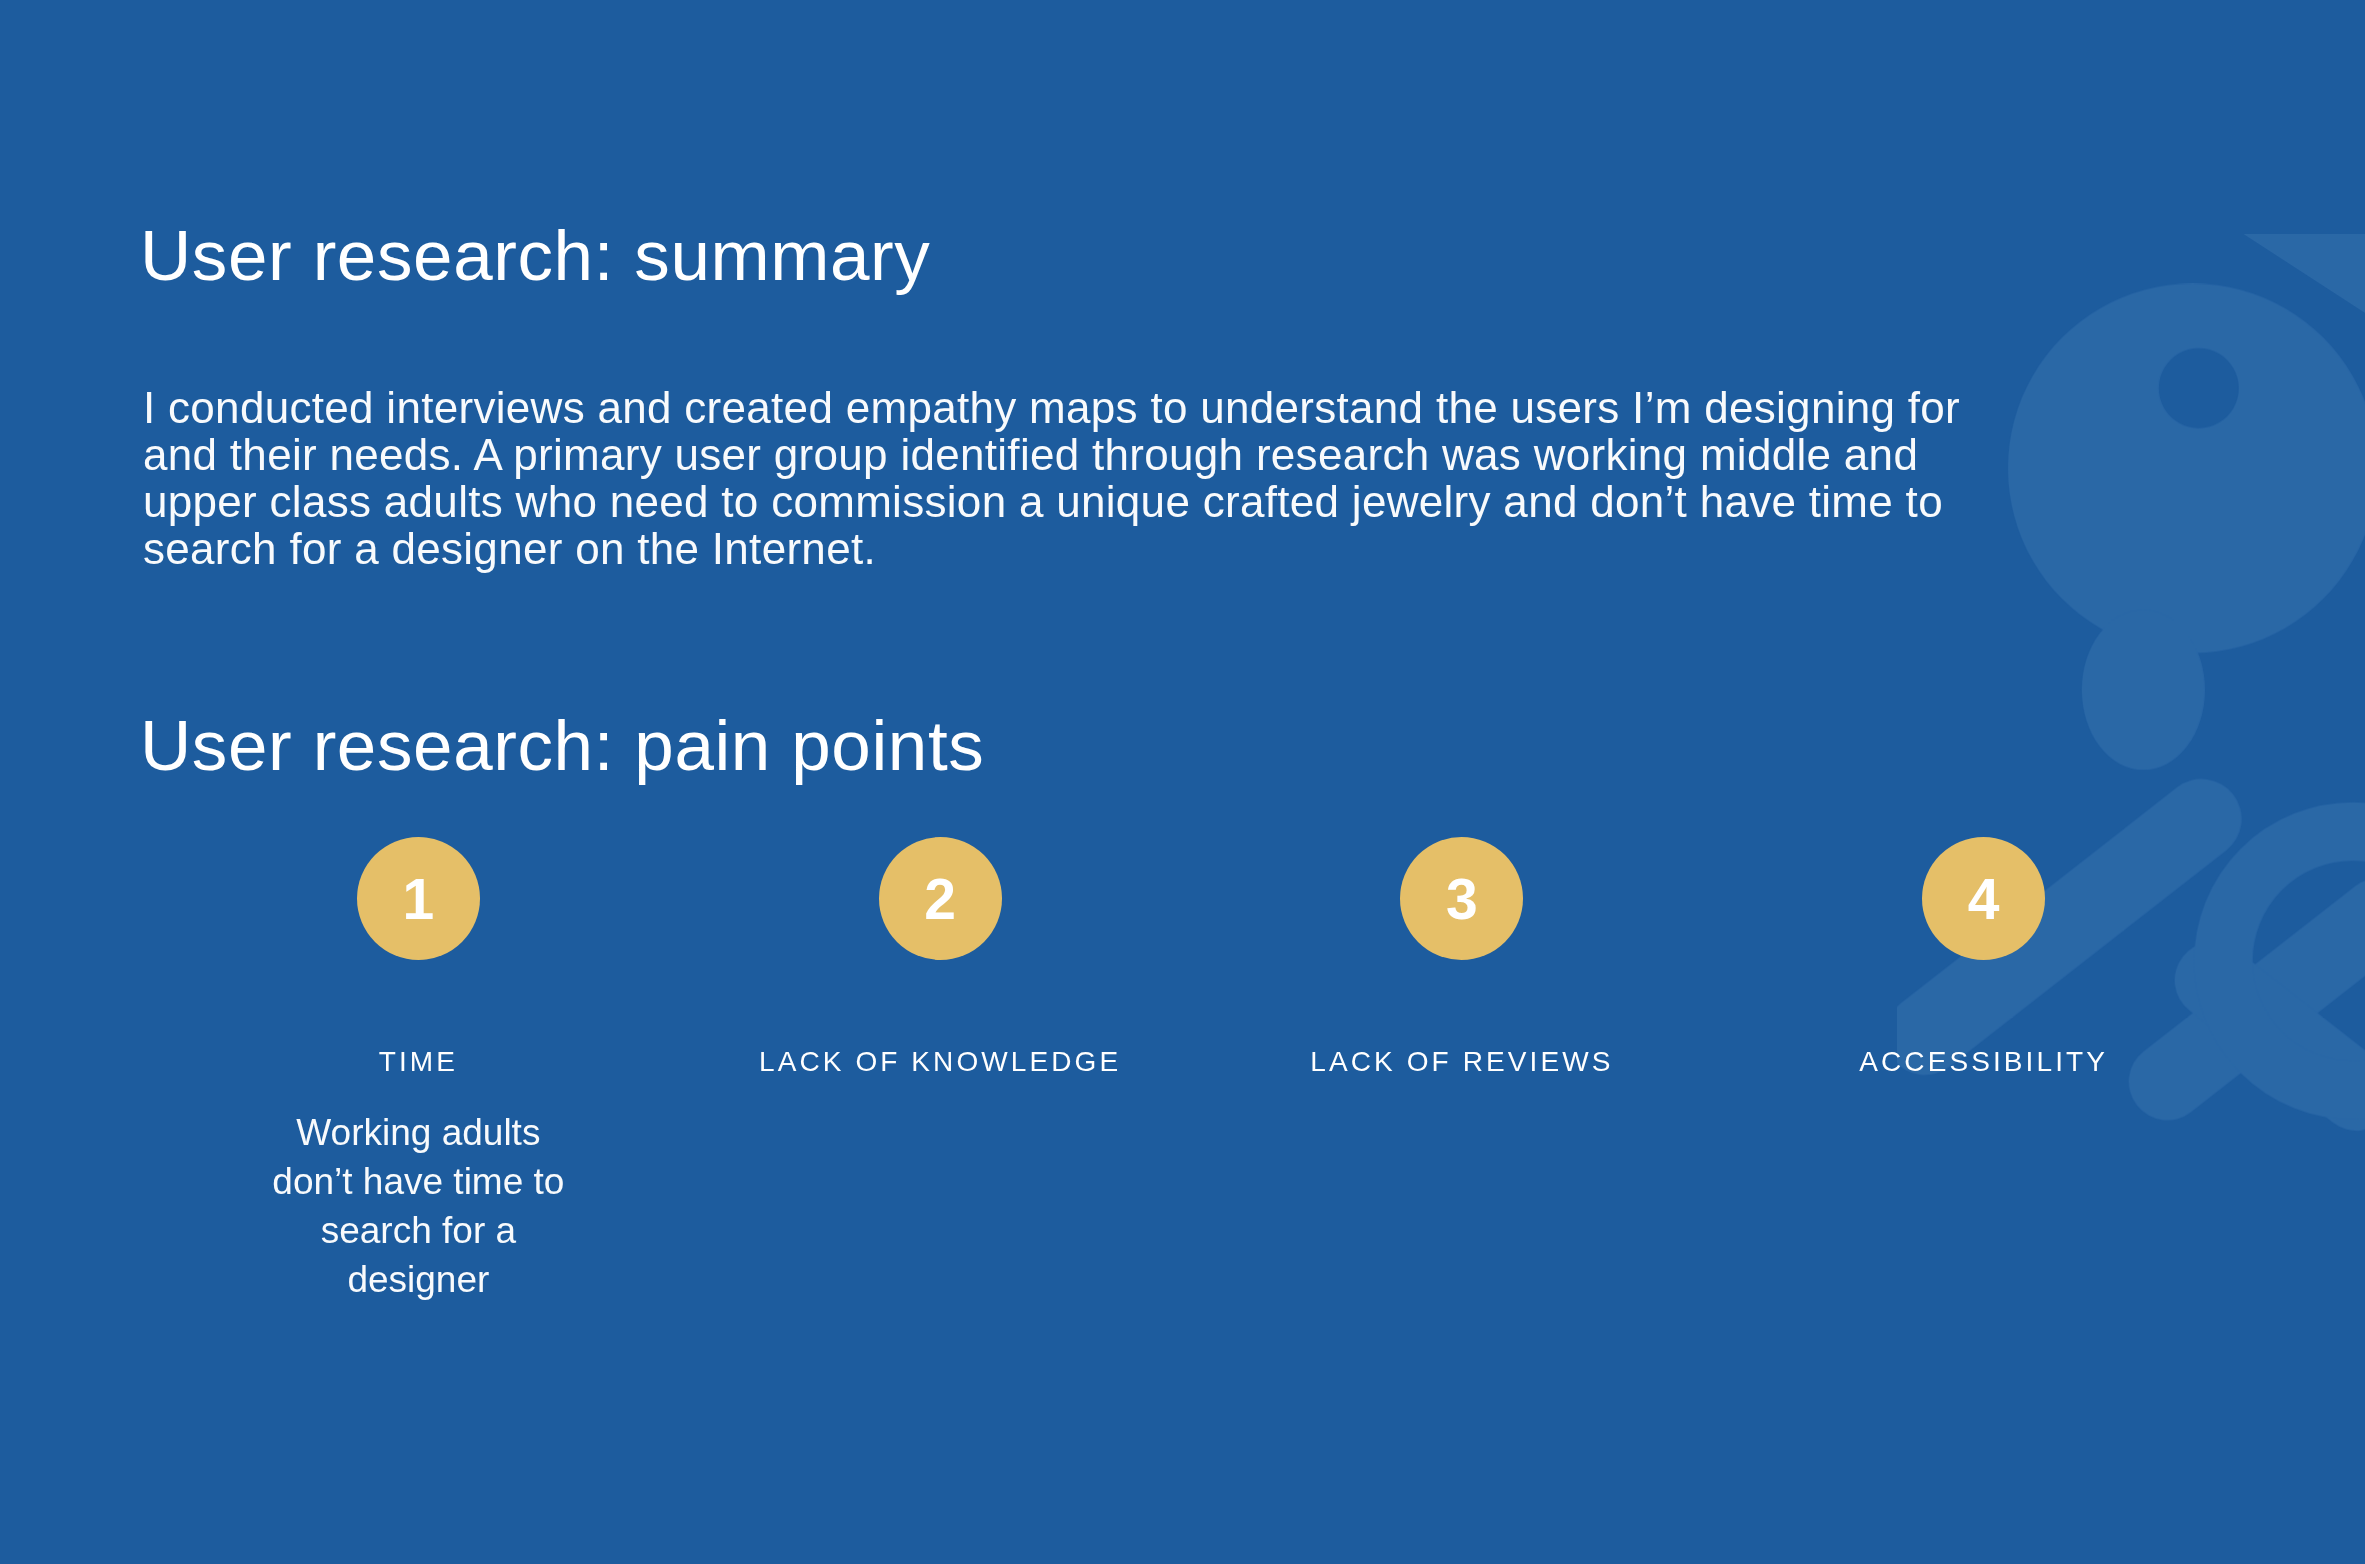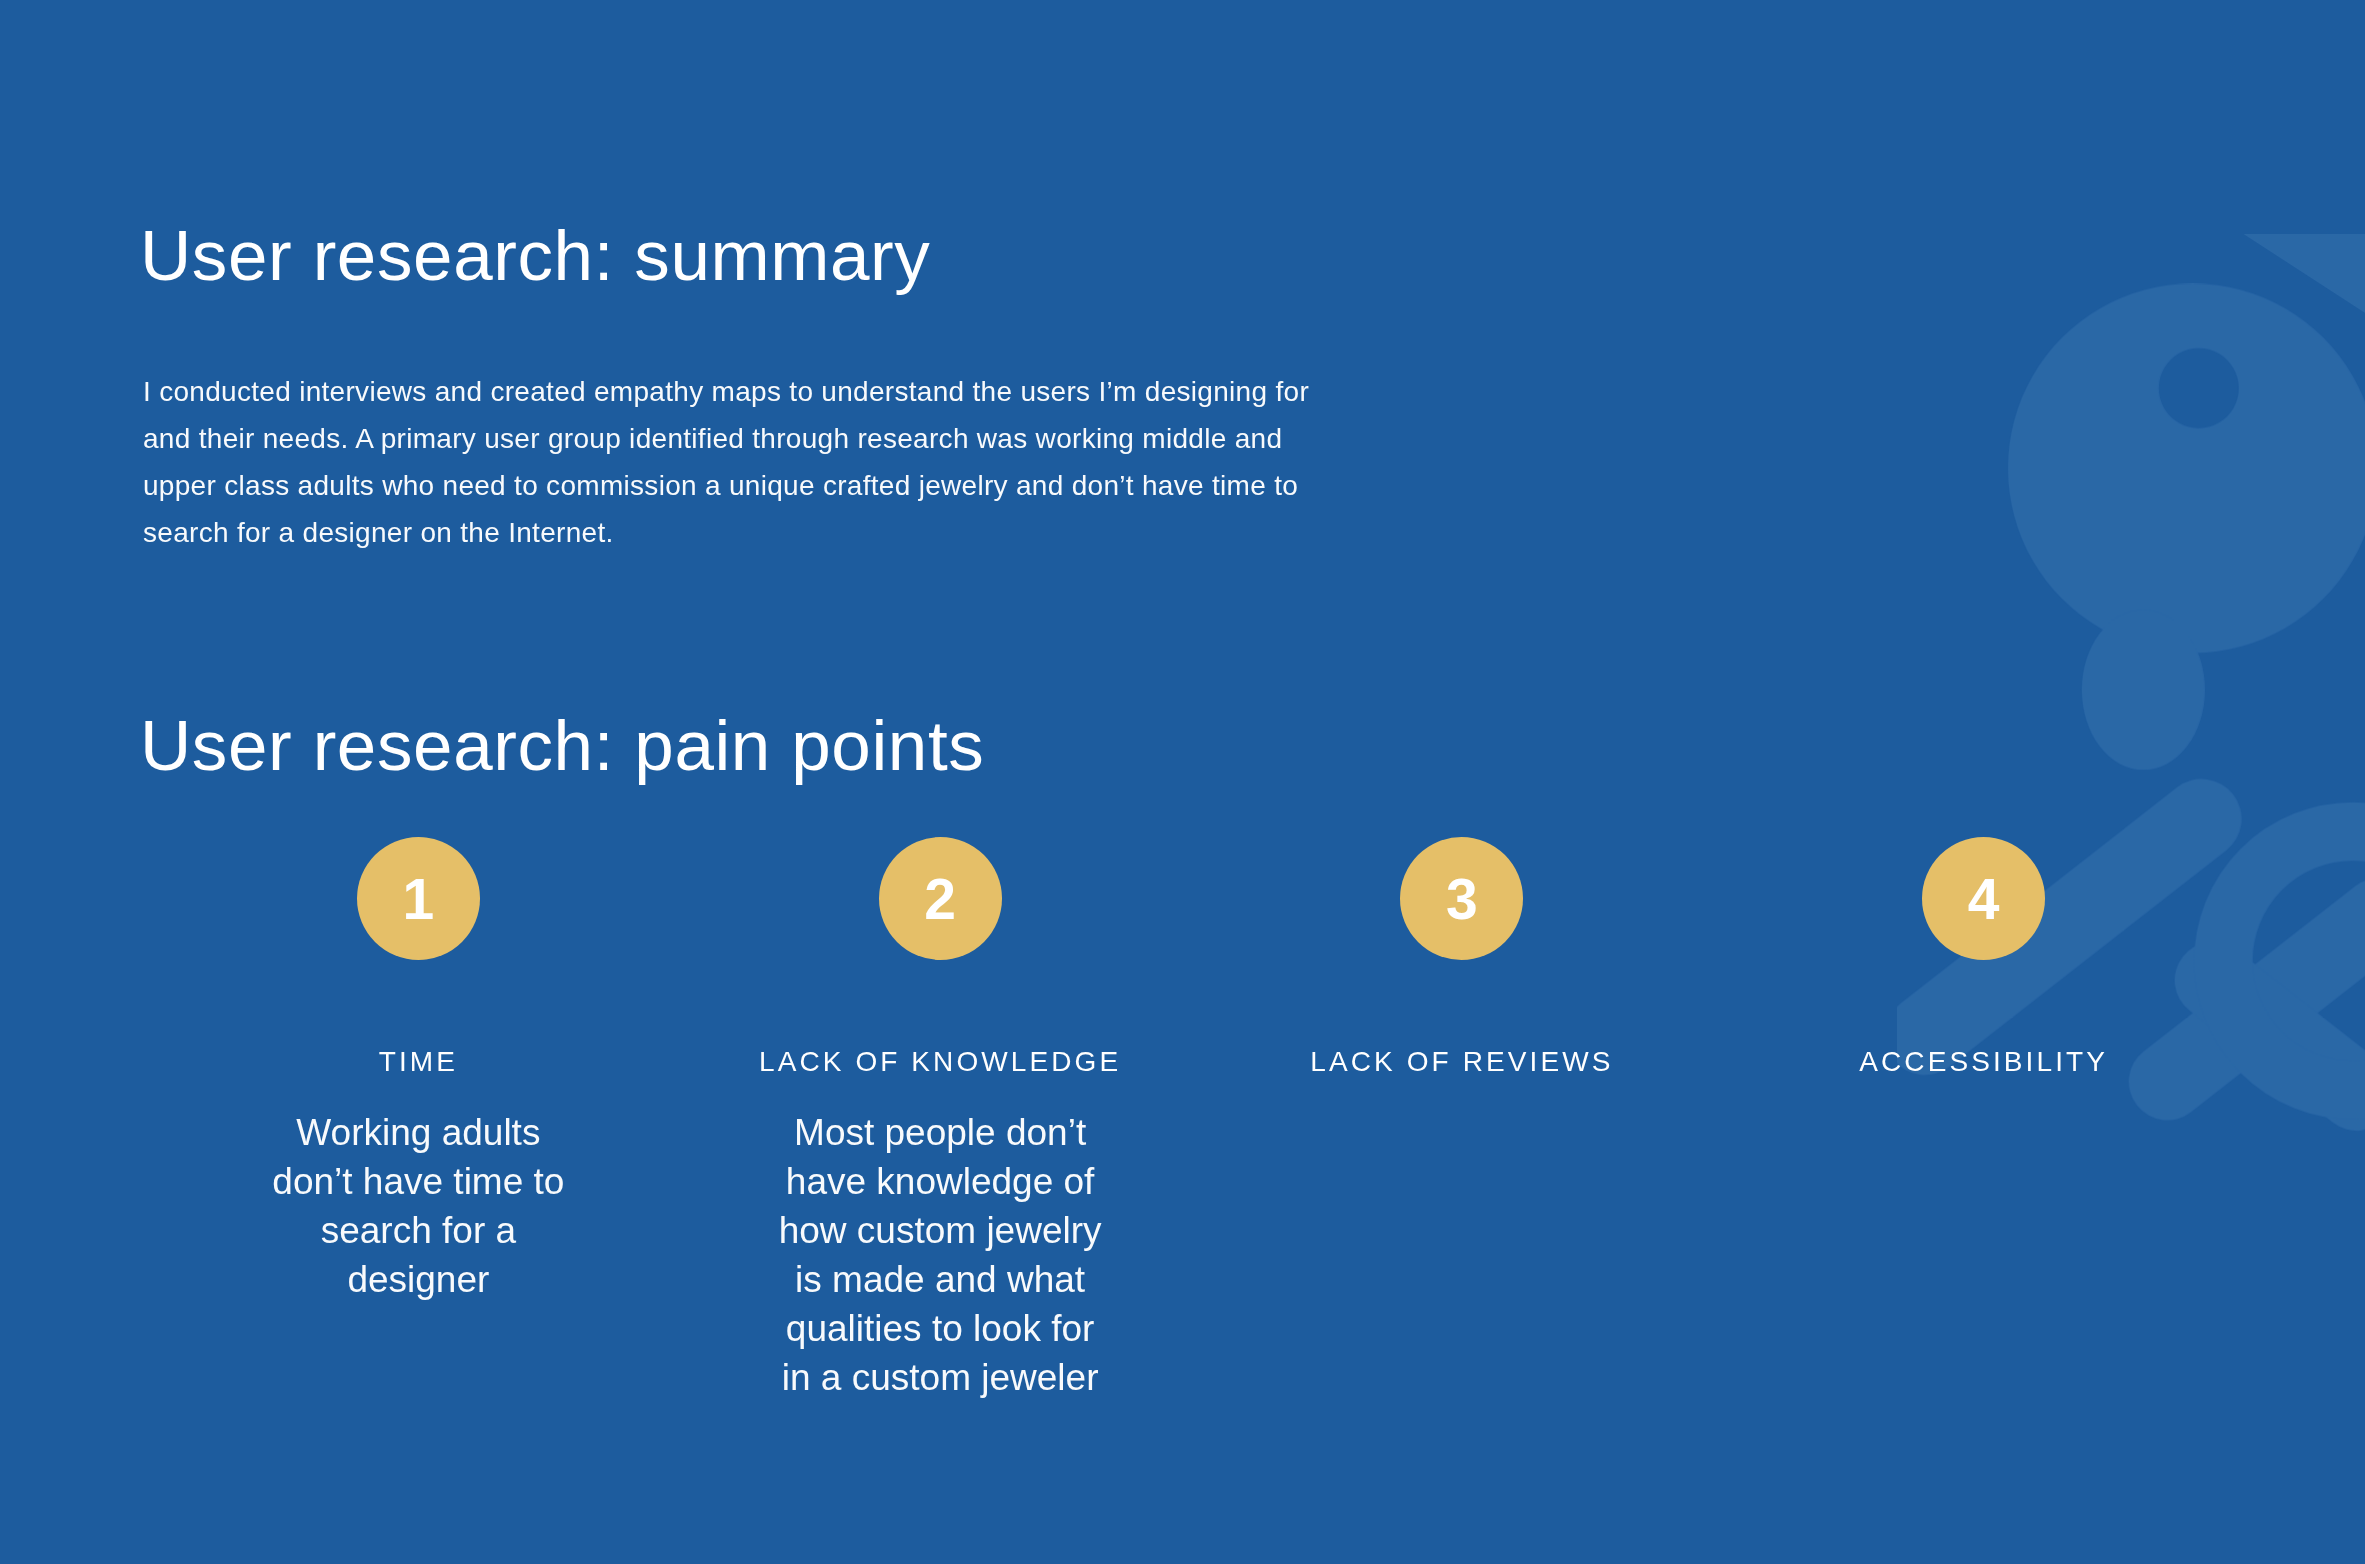--- a/index.html
+++ b/index.html
@@ -33,21 +33,21 @@
     color: #FFFFFF;
     white-space: nowrap;
   }
   .title-summary { top: 165px; }
   .title-pain    { top: 655px; }
   .summary-paragraph {
     position: absolute;
     left: 143px;
     top: 340px;
     width: 2058px;
-    font-size: 28px;
+    font-size: 44px;
     line-height: 47px;
     font-weight: 400;
     letter-spacing: 0.3px;
     color: rgba(255,255,255,0.97);
     white-space: pre-line;
   }
   .columns {
     position: absolute;
     left: 172px;
     right: 136px;
@@ -128,26 +128,20 @@
 don’t have time to
 search for a
 designer</div>
   </div>
 
   <div class="column">
     <div class="badge">
       <span>2</span>
     </div>
     <div class="pain-label">LACK OF KNOWLEDGE</div>
-    <div class="pain-desc">Most people don’t
-have knowledge of
-how custom jewelry
-is made and what
-qualities to look for
-in a custom jeweler</div>
   </div>
 
   <div class="column">
     <div class="badge">
       <span>3</span>
     </div>
     <div class="pain-label">LACK OF REVIEWS</div>
   </div>
 
   <div class="column">

